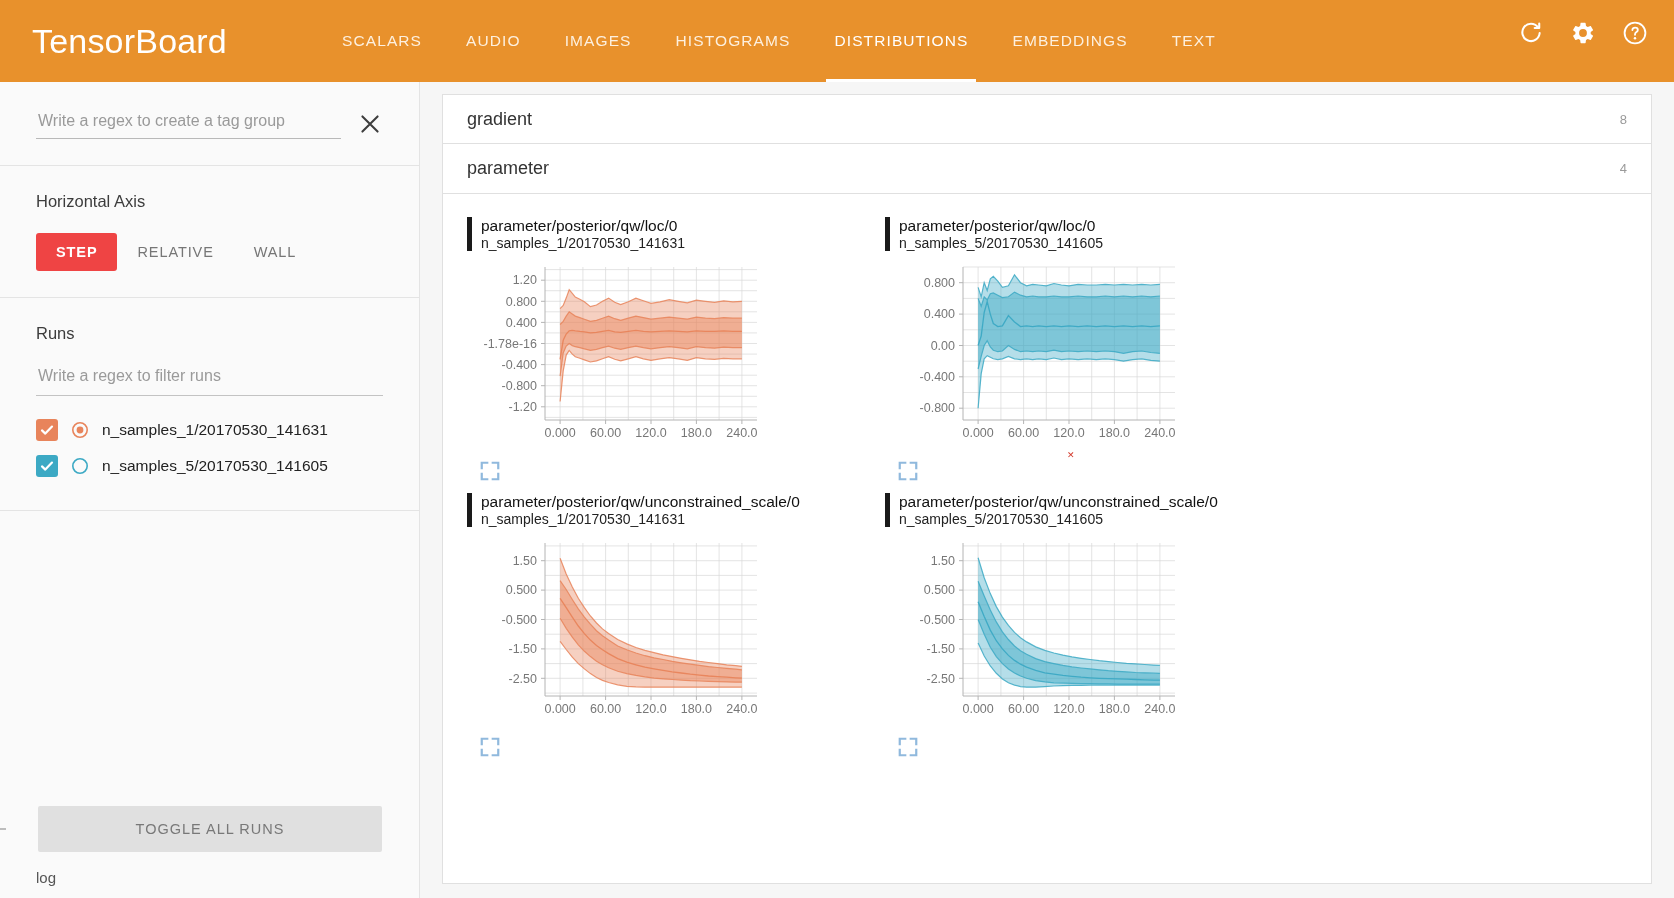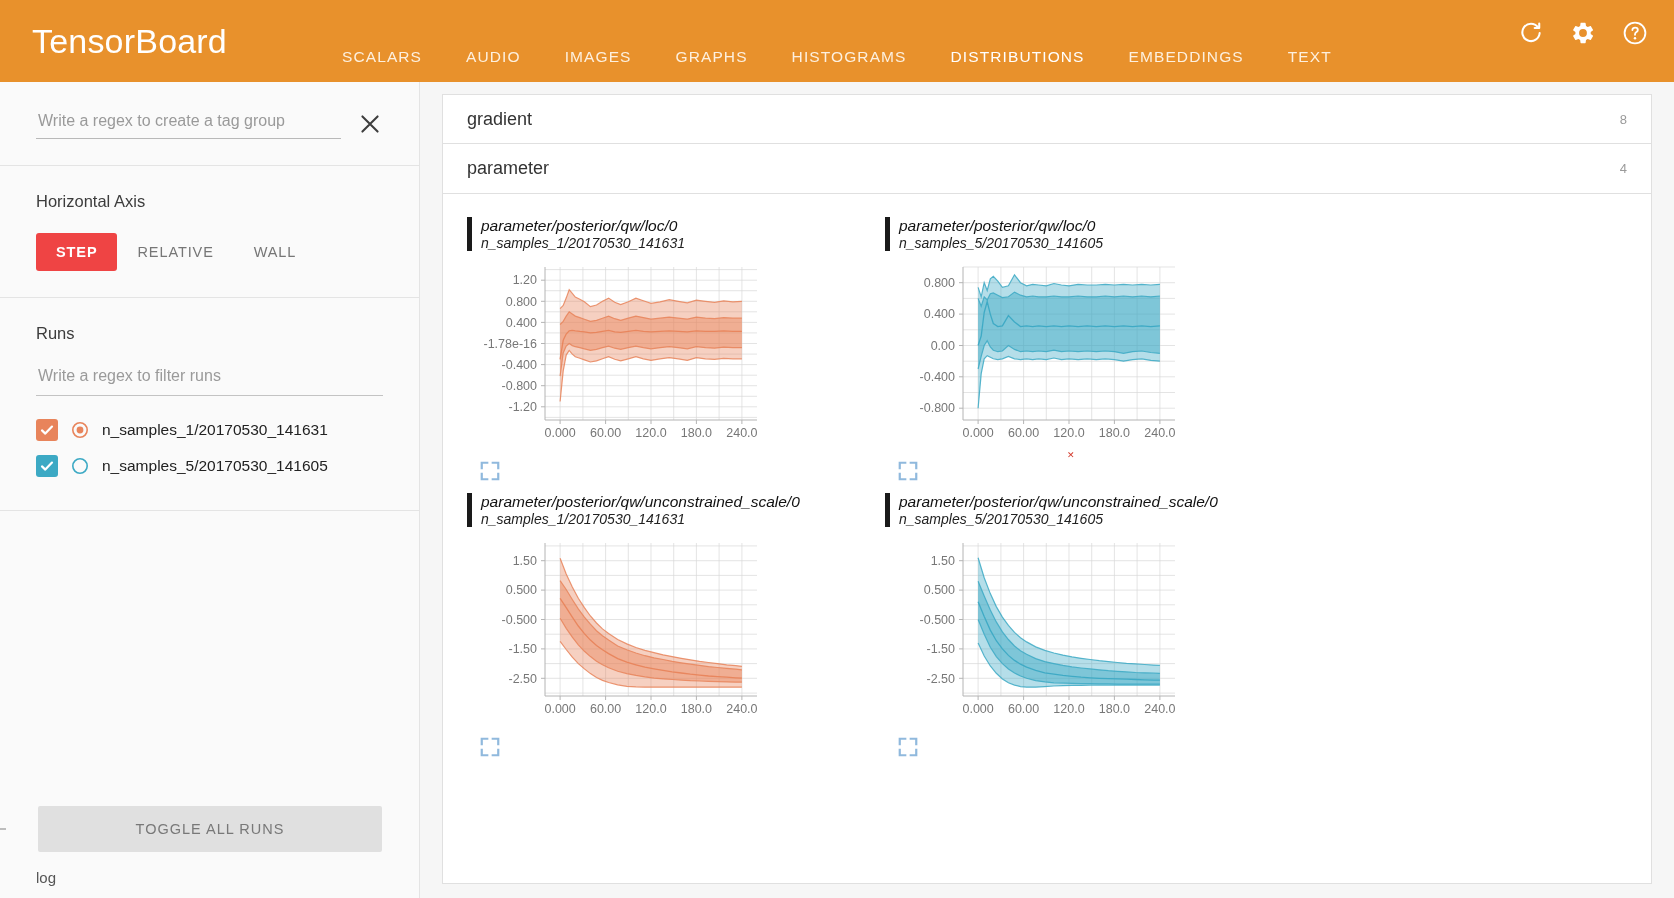--- a/index.html
+++ b/index.html
@@ -17,21 +17,21 @@
     width: 1674px; height: 82px;
     background: #e8912c;
     display: flex; align-items: flex-start;
   }
   #brand {
     position: absolute; left: 32px; top: 22px;
     color: #fff; font-size: 34px; letter-spacing: .2px;
     white-space: nowrap;
   }
   #nav {
-    position: absolute; left: 320px; top: 16px;
+    position: absolute; left: 320px; top: 0;
     height: 82px; display: flex; align-items: center;
   }
   .nav-tab {
     color: #fdf0df; font-size: 15.5px; letter-spacing: 1.1px;
     padding: 0 22px; height: 82px; line-height: 82px;
     position: relative; cursor: pointer; white-space: nowrap;
   }
   .nav-tab.active { color: #ffffff; }
   .nav-tab.active::after {
     content: ""; position: absolute; left: 14px; right: 14px; bottom: 0;
@@ -122,38 +122,37 @@
   .acc-title { font-size: 18px; color: #333; }
   .acc-count { font-size: 13px; color: #9a9a9a; }
   #charts-panel {
     background: #fff; border: 1px solid #e0e0e0; border-top: none;
     height: 690px; padding: 16px 0 0 0; position: relative; overflow: hidden;
   }
   .chart-grid { display: flex; flex-wrap: wrap; }
   .chart-cell { width: 418px; padding: 6px 0 0 24px; }
   .chart-head { display: flex; gap: 9px; align-items: flex-start; }
   .chart-bar { width: 5px; height: 34px; background: #1a1a1a; flex: 0 0 5px; margin-top: 1px; }
-  .chart-titles { line-height: 1.25; font-style: italic; }
+  .chart-titles { line-height: 1.25; }
   .chart-tag { font-size: 15.5px; color: #111; white-space: nowrap; }
   .chart-run { font-size: 14px; color: #222; white-space: nowrap; }
   .chart-svg-wrap { margin-top: 6px; }
   .expand-btn { margin: 2px 0 0 12px; width: 22px; height: 22px; cursor: pointer; }
   .axis-text { font-family: "Liberation Sans", sans-serif; font-size: 12.5px; fill: #777; }
   .tiny-x { font-size: 9px; fill: #d33a2c; }
 </style>
 </head>
 <body>
 
 <div id="header">
   <div id="brand">TensorBoard</div>
   <div id="nav">
       <div class="nav-tab">SCALARS</div>
       <div class="nav-tab">AUDIO</div>
       <div class="nav-tab">IMAGES</div>
-      <div class="nav-tab">GRAPHS</div>
       <div class="nav-tab">HISTOGRAMS</div>
       <div class="nav-tab active">DISTRIBUTIONS</div>
       <div class="nav-tab">EMBEDDINGS</div>
       <div class="nav-tab">TEXT</div>
     </div>
   <div id="header-actions">
     <svg class="hicon" viewBox="0 0 24 24">
       <path d="M18.4 6.6A8 8 0 1 0 20 12" fill="none" stroke="#ffffff" stroke-width="1.9" stroke-linecap="round"></path>
       <path d="M19.6 3.2v4.2h-4.2" fill="none" stroke="#ffffff" stroke-width="1.9" stroke-linecap="round" stroke-linejoin="round"></path>
     </svg>

